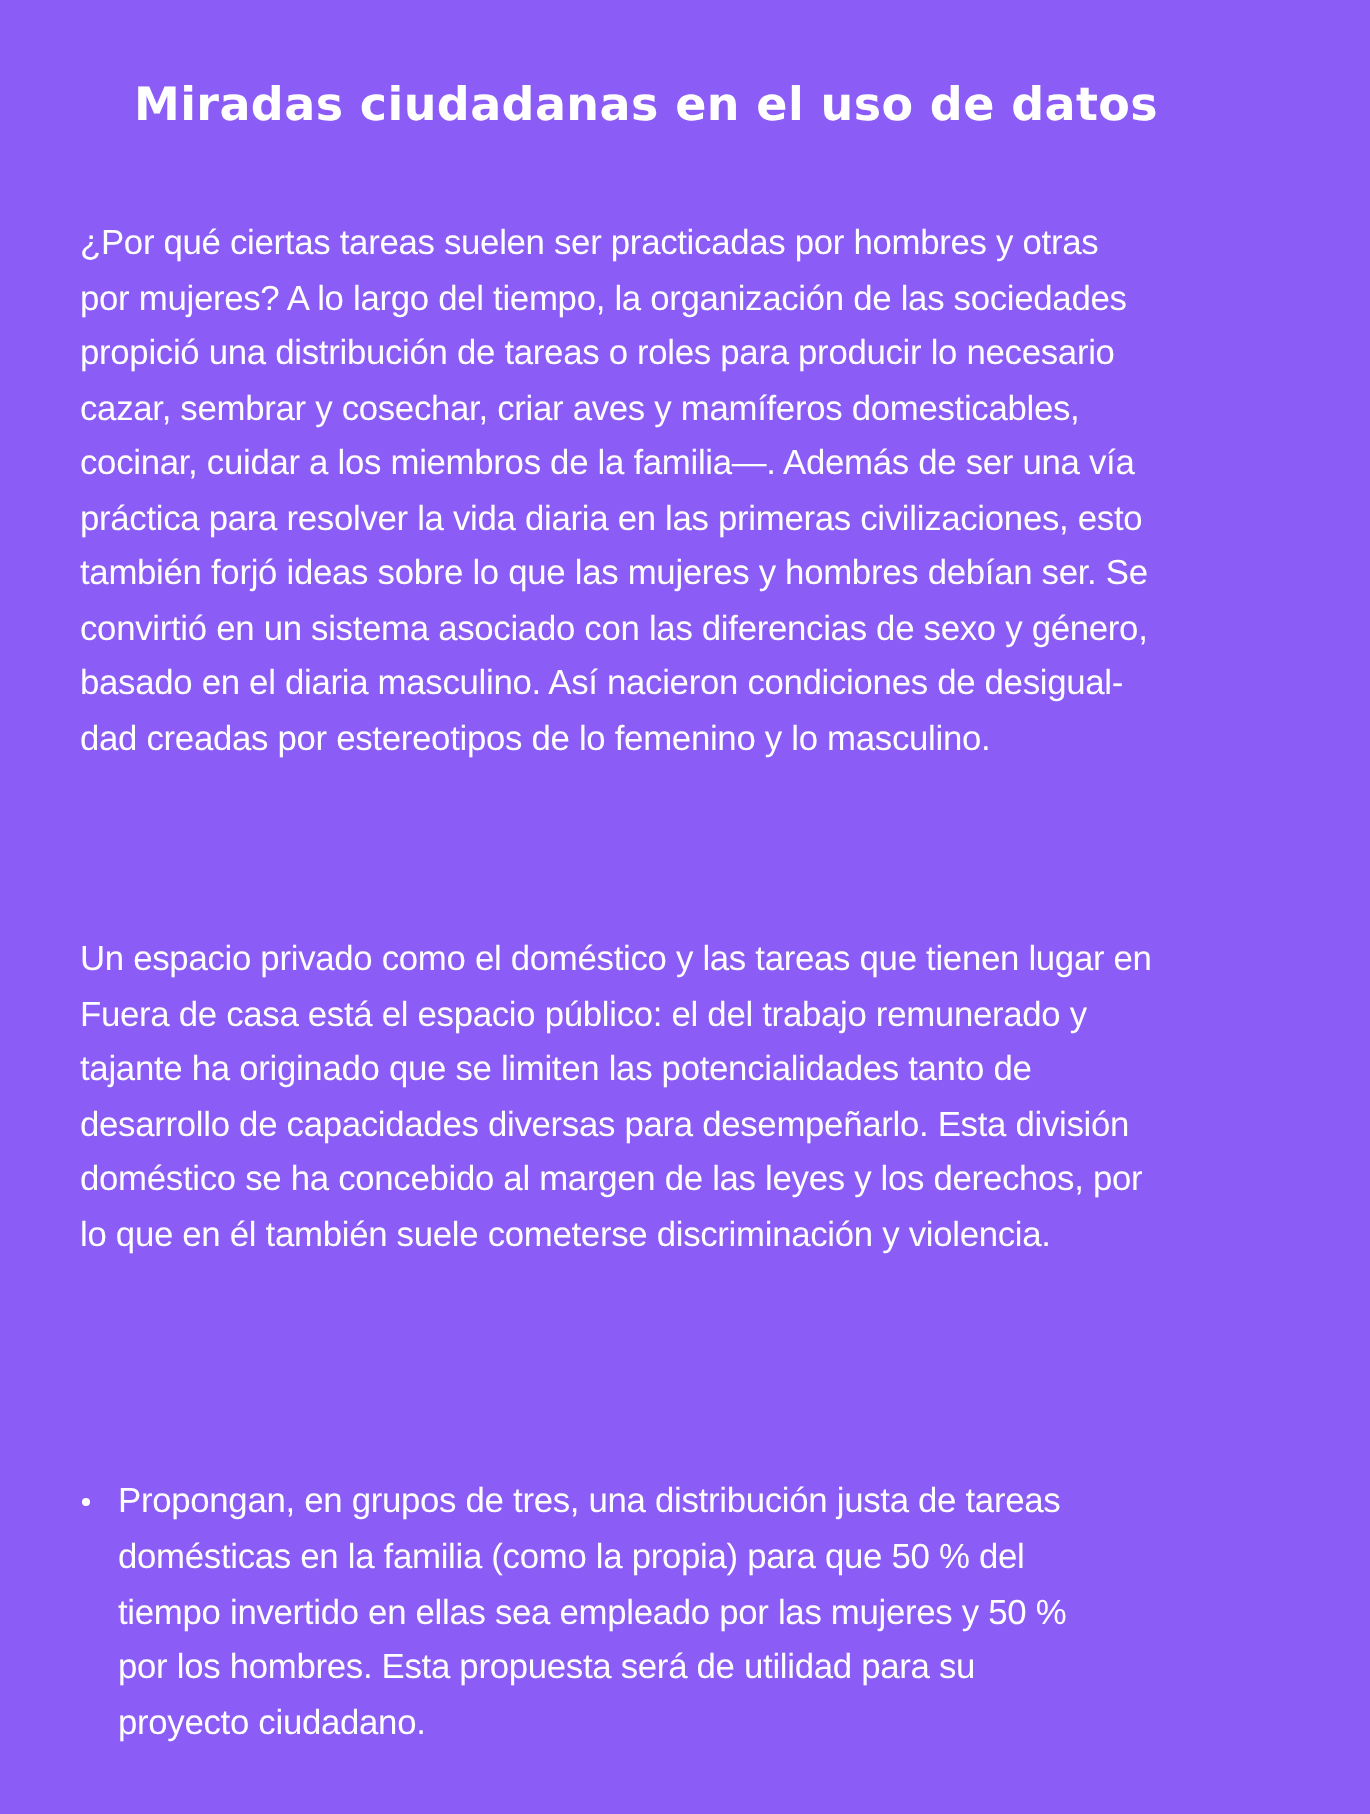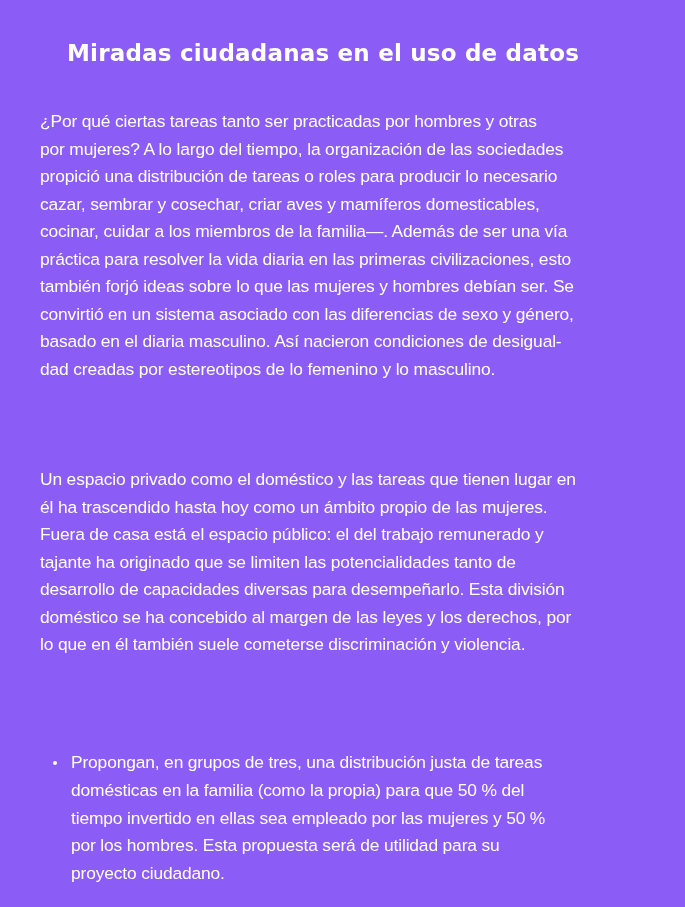--- a/index.html
+++ b/index.html
@@ -47,21 +47,21 @@
       display: block;
       white-space: nowrap;
       letter-spacing: -0.15px;
     }
     #p1 { top: 108px; }
     #p2 { top: 466px; }
     .bullet-list {
       position: absolute;
       left: 40px;
       top: 737px;
-      margin: 12px;
+      margin: 0;
       padding: 0;
       list-style: none;
       font-family: "Liberation Sans", sans-serif;
       font-size: 17.4px;
       line-height: 27.8px;
       color: #ffffff;
     }
     .bullet-item {
       position: relative;
       padding-left: 19px;
@@ -82,35 +82,34 @@
     }
   </style>
 </head>
 <body>
 
 <div class="page">
 
   <h2 class="title">Miradas ciudadanas en el uso de datos</h2>
 
   <p class="para" id="p1">
-    <span class="line">¿Por qué ciertas tareas tanto ser practicadas por hombres y otras</span>
+    <span class="line">¿Por qué ciertas tareas suelen ser practicadas por hombres y otras</span>
     <span class="line">por mujeres? A lo largo del tiempo, la organización de las sociedades</span>
     <span class="line">propició una distribución de tareas o roles para producir lo necesario</span>
     <span class="line">cazar, sembrar y cosechar, criar aves y mamíferos domesticables,</span>
     <span class="line">cocinar, cuidar a los miembros de la familia—. Además de ser una vía</span>
     <span class="line">práctica para resolver la vida diaria en las primeras civilizaciones, esto</span>
     <span class="line">también forjó ideas sobre lo que las mujeres y hombres debían ser. Se</span>
     <span class="line">convirtió en un sistema asociado con las diferencias de sexo y género,</span>
     <span class="line">basado en el diaria masculino. Así nacieron condiciones de desigual-</span>
     <span class="line">dad creadas por estereotipos de lo femenino y lo masculino.</span>
   </p>
 
   <p class="para" id="p2">
     <span class="line">Un espacio privado como el doméstico y las tareas que tienen lugar en</span>
-    <span class="line">él ha trascendido hasta hoy como un ámbito propio de las mujeres.</span>
     <span class="line">Fuera de casa está el espacio público: el del trabajo remunerado y</span>
     <span class="line">tajante ha originado que se limiten las potencialidades tanto de</span>
     <span class="line">desarrollo de capacidades diversas para desempeñarlo. Esta división</span>
     <span class="line">doméstico se ha concebido al margen de las leyes y los derechos, por</span>
     <span class="line">lo que en él también suele cometerse discriminación y violencia.</span>
   </p>
 
   <ul class="bullet-list">
     <li class="bullet-item">
       <span class="bullet-dot"></span>

